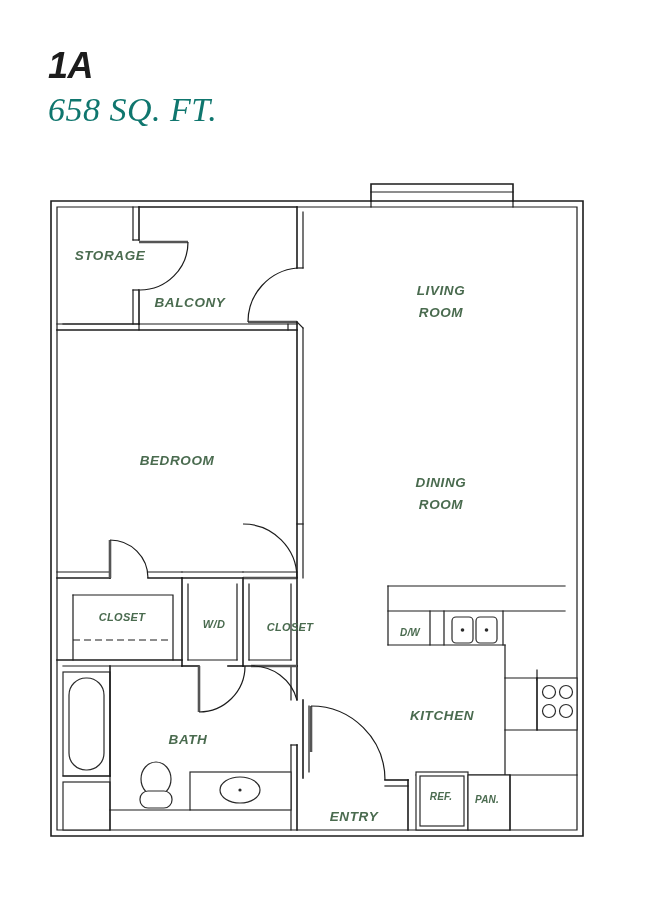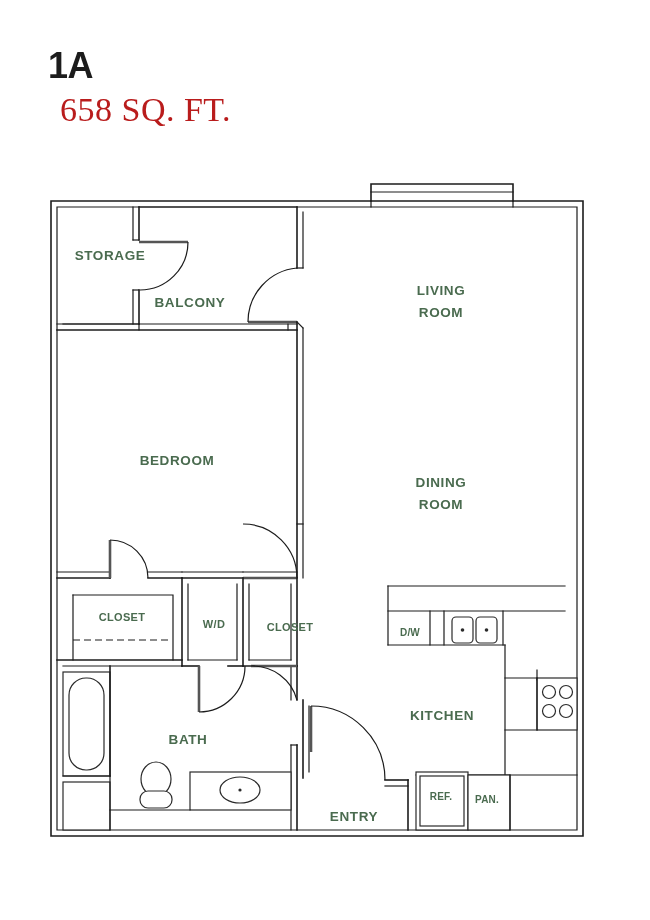--- a/index.html
+++ b/index.html
@@ -13,44 +13,45 @@
     position: relative;
     overflow: hidden;
     font-family: "Liberation Sans", sans-serif;
   }
   #page {
     position: absolute;
     left: 0; top: 0;
     width: 650px;
     height: 920px;
     background: #ffffff;
+    font-style: italic;
   }
   .title-block {
     position: absolute;
     left: 48px;
     top: 48px;
     width: 420px;
   }
   .plan-code {
     font-family: "Liberation Sans", sans-serif;
     font-size: 36px;
     font-weight: bold;
     color: #1c1c1c;
     letter-spacing: -0.5px;
     line-height: 1.0;
     margin: 0;
   }
   .plan-area {
     font-family: "Liberation Serif", serif;
     font-size: 34px;
     font-weight: normal;
-    color: #b91c1c;
+    color: #0f766e;
     letter-spacing: 0.5px;
     line-height: 1.15;
-    margin: 6px 0 0 12px;
+    margin: 6px 0 0 0;
   }
   #floorplan-svg {
     position: absolute;
     left: 0;
     top: 0;
     width: 650px;
     height: 920px;
     display: block;
   }
   .room-label {

